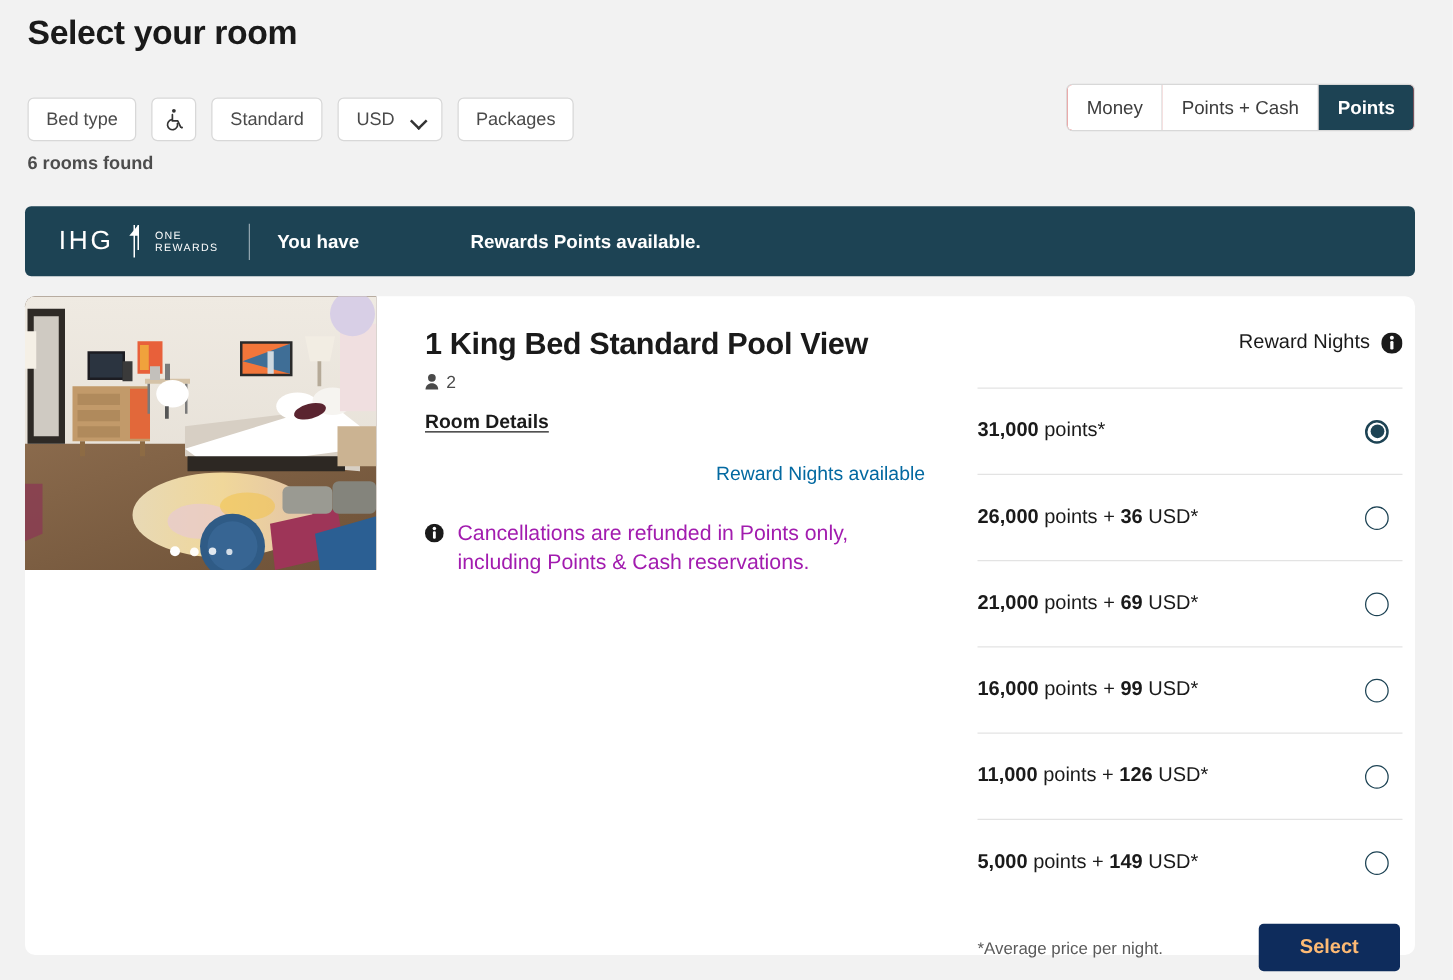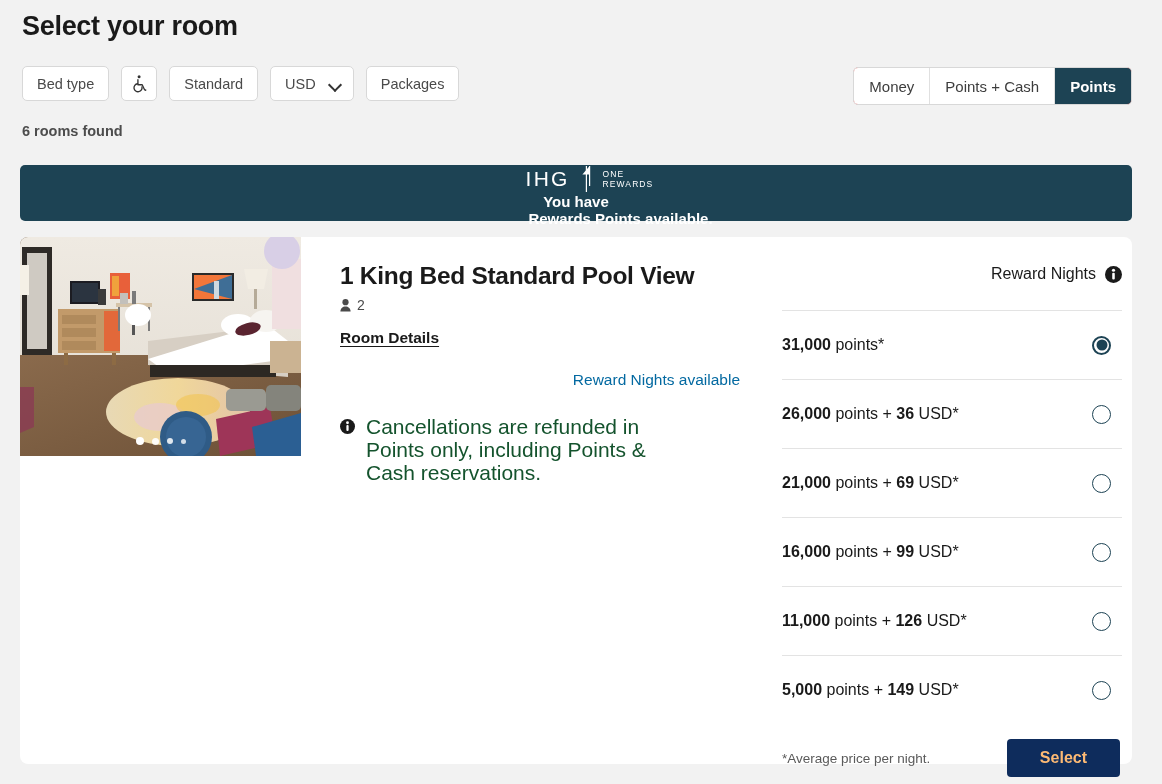--- a/index.html
+++ b/index.html
@@ -13,21 +13,21 @@
   .page { position: relative; width: 1162px; height: 784px; }
 
   
   .page-title {
     position: absolute; left: 22px; top: 11px;
     font-size: 27px; font-weight: bold; letter-spacing: -0.3px;
     color: #1a1a1a;
   }
 
   .filter-row {
-    position: absolute; left: 22px; top: 66px;
+    position: absolute; left: 22px; top: 78px;
     display: flex; align-items: center; gap: 12px;
   }
   .chip {
     height: 35px; border: 1px solid #d8d8d8; border-radius: 5px;
     background: #ffffff; color: #4a4a4a;
     font-size: 14.5px; font-family: "Liberation Sans", sans-serif;
     display: flex; align-items: center; justify-content: center;
     padding: 0 14px; cursor: pointer; white-space: nowrap;
   }
   .chip.icon-only { width: 36px; padding: 0; }
@@ -70,21 +70,20 @@
     font-size: 14.5px; font-weight: bold; color: #4d4d4d;
   }
 
   
   .banner {
     position: absolute; left: 20px; top: 165px;
     width: 1112px; height: 56px;
     background: #1d4354; border-radius: 5px;
     display: flex; align-items: center;
     color: #ffffff;
-    flex-direction: column;
   }
   .ihg-logo {
     display: flex; align-items: center; gap: 9px;
     margin-left: 27px;
   }
   .ihg-word {
     font-size: 21px; letter-spacing: 2.2px; font-weight: 400;
     color: #ffffff; font-family: "Liberation Sans", sans-serif;
   }
   .ihg-mark { width: 15px; height: 28px; display: block; }
@@ -151,21 +150,21 @@
     margin-top: 24px; font-size: 15.5px; color: #0369a1; text-align: right;
   }
   .cancel-note {
     margin-top: 26px; display: flex; gap: 11px; align-items: flex-start;
     max-width: 360px;
   }
   .info-dot {
     flex: 0 0 auto; width: 15px; height: 15px; margin-top: 4px;
   }
   .cancel-text {
-    font-size: 21px; line-height: 23px; color: #14532d;
+    font-size: 17px; line-height: 23px; color: #a21caf;
   }
 
   
   .price-col {
     position: absolute; left: 762px; top: 24px; width: 340px;
   }
   .reward-nights-head {
     display: flex; align-items: center; justify-content: flex-end;
     gap: 9px; height: 26px; padding-right: 0px;
   }

